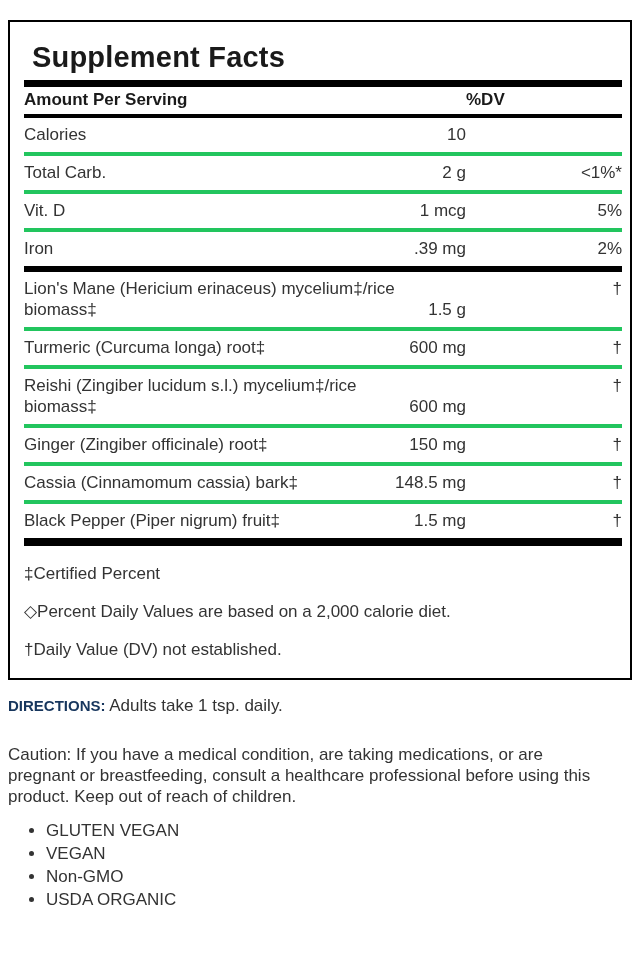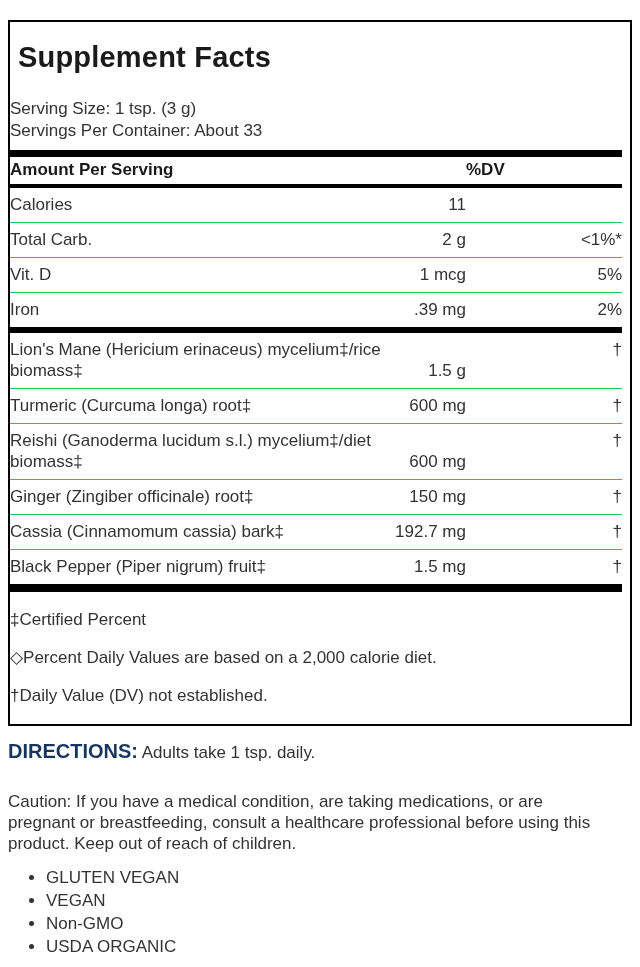--- a/index.html
+++ b/index.html
@@ -16,21 +16,21 @@
     color: #333333;
     -webkit-font-smoothing: antialiased;
   }
 
   
   .label-box {
     box-sizing: border-box;
     width: 624px;
     margin: 20px 0 0 8px;
     border: 2px solid #000000;
-    padding: 0 8px 18px 0;
+    padding: 0 8px 18px 14px;
     background: #ffffff;
   }
 
   .sf-title {
     margin: 20px 0 0 8px;
     font-size: 29px;
     font-weight: bold;
     color: #1a1a1a;
     letter-spacing: 0.2px;
     line-height: 1.05;
@@ -54,21 +54,21 @@
     color: #1a1a1a;
   }
   .hdr-amt { }
   .hdr-dv  { text-align: left; }
 
   .row {
     position: relative;
     display: grid;
     grid-template-columns: 1fr 156px;
     padding: 6px 0 7px;
-    border-top: 1px solid #22c55e;
+    border-top: 4px solid #22c55e;
     line-height: 21px;
   }
   .row:first-child { border-top: none; }
   .row .name { white-space: pre-line; }
   .row .amt {
     position: absolute;
     right: 156px;
     bottom: 7px;
     line-height: 21px;
   }
@@ -85,21 +85,21 @@
 
   
   .below {
     margin: 15px 8px 0 8px;
     width: 624px;
     line-height: 21px;
   }
   .directions-line { margin: 0; }
   .directions-label {
     font-weight: bold;
-    font-size: 20px;
+    font-size: 15px;
     color: #17365d;
   }
   .caution {
     margin-top: 28px;
     white-space: pre-line;
   }
   .certified {
     margin-top: 16px;
   }
   .claims {
@@ -111,39 +111,35 @@
     line-height: 22px;
   }
 </style>
 </head>
 <body>
 
 <div class="label-box">
 
   <h1 class="sf-title">Supplement Facts</h1>
 
-  <div class="serving-block">
-    <div>Serving Size: 1 tsp. (3 g)</div>
-    <div>Servings Per Container: About 33</div>
-  </div>
 
   <div class="bar-thick"></div>
 
   <div class="hdr-row">
     <div class="hdr-amt">Amount Per Serving</div>
     <div class="hdr-dv">%DV</div>
   </div>
 
   <div class="bar-medium"></div>
 
   <div>
     <div class="row">
       <div class="name">Calories</div>
       <div class="dv"></div>
-      <div class="amt">11</div>
+      <div class="amt">10</div>
     </div>
     <div class="row">
       <div class="name">Total Carb.</div>
       <div class="dv">&lt;1%*</div>
       <div class="amt">2 g</div>
     </div>
     <div class="row">
       <div class="name">Vit. D</div>
       <div class="dv">5%</div>
       <div class="amt">1 mcg</div>
@@ -163,34 +159,34 @@
 biomass‡</div>
       <div class="dv">†</div>
       <div class="amt">1.5 g</div>
     </div>
     <div class="row">
       <div class="name">Turmeric (Curcuma longa) root‡</div>
       <div class="dv">†</div>
       <div class="amt">600 mg</div>
     </div>
     <div class="row">
-      <div class="name">Reishi (Ganoderma lucidum s.l.) mycelium‡/diet
+      <div class="name">Reishi (Zingiber lucidum s.l.) mycelium‡/rice
 biomass‡</div>
       <div class="dv">†</div>
       <div class="amt">600 mg</div>
     </div>
     <div class="row">
       <div class="name">Ginger (Zingiber officinale) root‡</div>
       <div class="dv">†</div>
       <div class="amt">150 mg</div>
     </div>
     <div class="row">
       <div class="name">Cassia (Cinnamomum cassia) bark‡</div>
       <div class="dv">†</div>
-      <div class="amt">192.7 mg</div>
+      <div class="amt">148.5 mg</div>
     </div>
     <div class="row">
       <div class="name">Black Pepper (Piper nigrum) fruit‡</div>
       <div class="dv">†</div>
       <div class="amt">1.5 mg</div>
     </div>
   </div>
 
   <div class="bar-heavy"></div>
 

